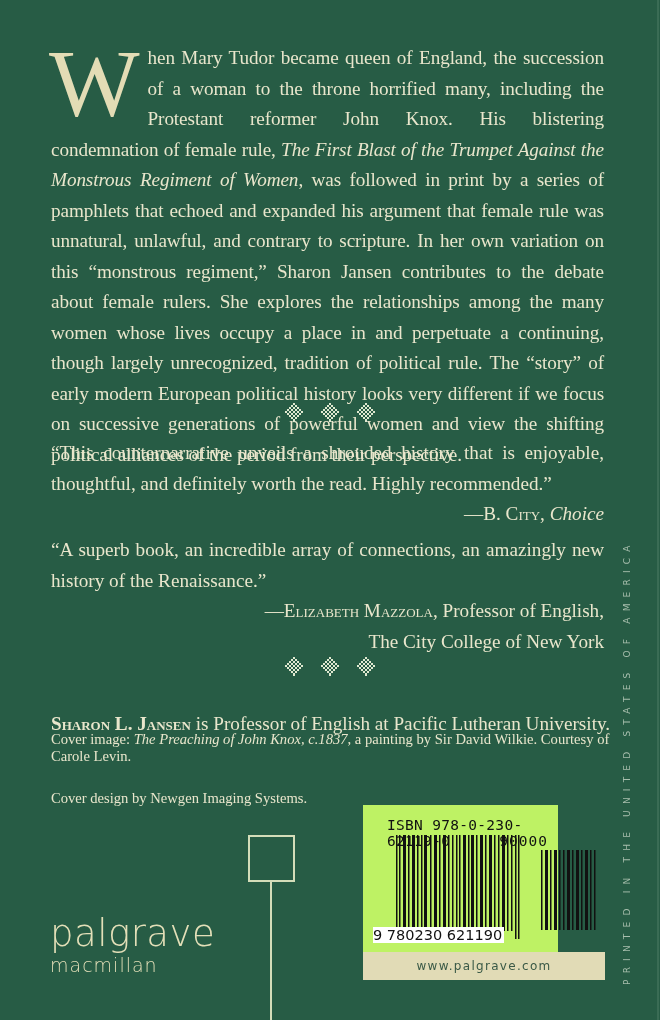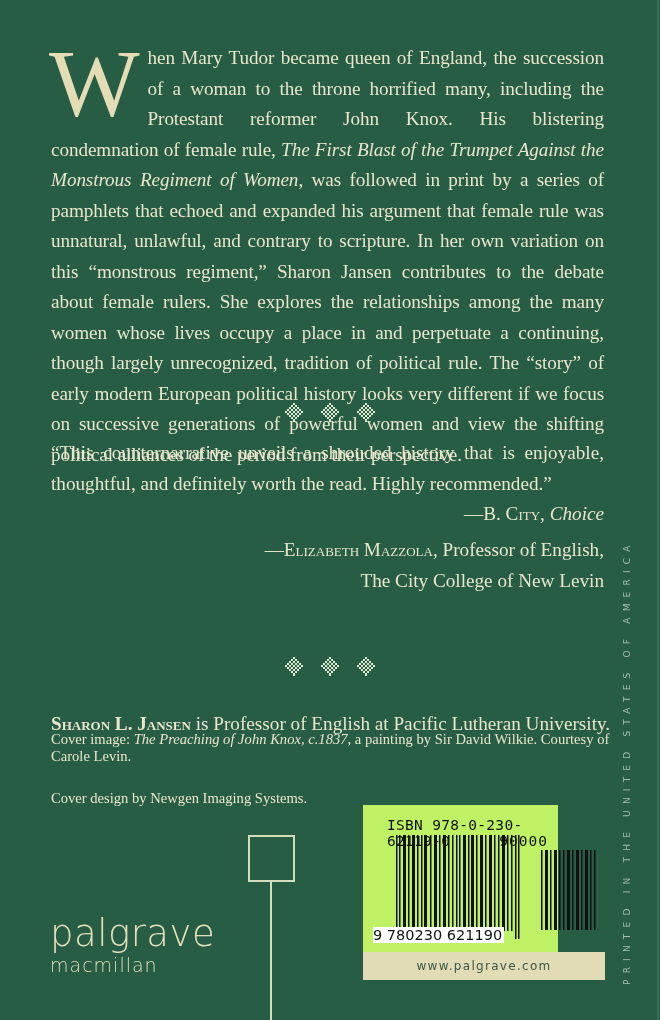--- a/index.html
+++ b/index.html
@@ -148,22 +148,23 @@
       </g>
     </svg>
 </div>
 
 <div class="quote" style="top:438px;">
   <div>“This counternarrative unveils a shrouded history that is enjoyable, thoughtful, and definitely worth the read. Highly recommended.”</div>
   <div class="attr"><span>—</span><span class="sc">B. City</span><span>, </span><i>Choice</i></div>
 </div>
 
 <div class="quote" style="top:535px;">
+  <div>“A superb book, an incredible array of connections, an amazingly new history of the Renaissance.”</div>
   <div class="attr"><span>—</span><span class="sc">Elizabeth Mazzola</span><span>, Professor of English,</span></div>
-  <div class="attr">The City College of New Levin</div>
+  <div class="attr">The City College of New York</div>
 </div>
 
 <div class="ornament" style="top:656px;">
   <svg width="22" height="22" viewBox="0 0 22 22">
       <g fill="#dfe8d0">
         <rect x="10" y="1" width="2" height="2"></rect>
         <rect x="8" y="3" width="2" height="2"></rect>
         <rect x="12" y="3" width="2" height="2"></rect>
         <rect x="6" y="5" width="2" height="2"></rect>
         <rect x="10" y="5" width="2" height="2"></rect>

